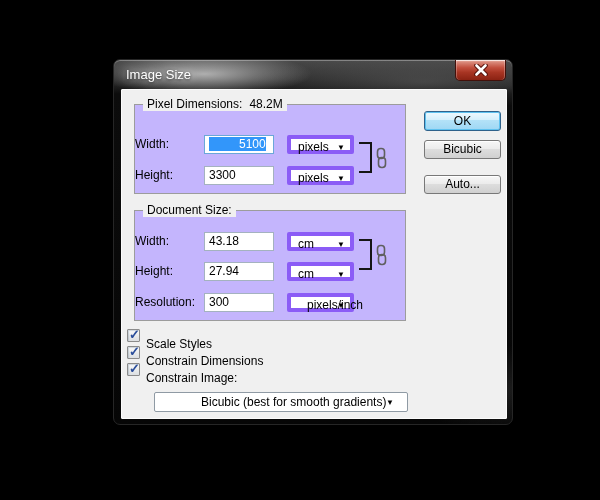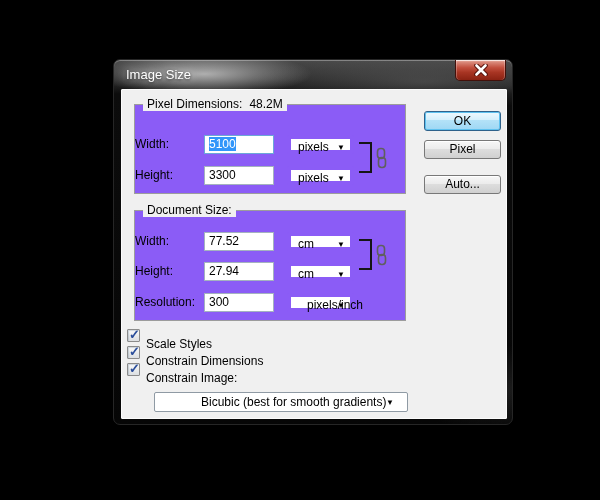--- a/index.html
+++ b/index.html
@@ -21,30 +21,30 @@
   .close-btn{position:absolute;right:6px;top:0px;width:51px;height:21px;
     border:1px solid #43100a;border-top:none;border-radius:0 0 5px 5px;box-sizing:border-box;
     background:linear-gradient(180deg,#efc0b5 0%,#da8b7c 10%,#c2503f 38%,#a83523 62%,#8a2212 100%);
     box-shadow: inset 0 1px 0 rgba(255,255,255,0.65), inset 1px 0 0 rgba(255,255,255,0.25), inset -1px 0 0 rgba(255,255,255,0.25);
     cursor:pointer;display:flex;align-items:center;justify-content:center;}
 
   
   .client{position:absolute;left:7px;top:29px;width:386px;height:330px;box-sizing:border-box;
     background:#f0f0f0;border:1px solid #fbfbfb;border-radius:1px;}
 
-  .group{position:absolute;border:1px solid #9c9c9c;background:#8b5cf6;}
+  .group{position:absolute;border:1px solid #9c9c9c;background:#c4b5fd;}
   .legend{position:absolute;top:-8px;left:8px;background:#f0f0f0;padding:0 4px;white-space:nowrap;}
   .legend .lg-val{margin-left:7px;}
 
   .fieldrow{position:absolute;left:0;height:19px;width:100%;}
   .flabel{position:absolute;left:0;top:2px;width:66px;text-align:left;}
   .textbox{position:absolute;left:69px;top:0;width:70px;height:19px;box-sizing:border-box;
     background:#fff;border:1px solid #a4b2bf;line-height:17px;padding-left:4px;}
   .textbox.focused{border-color:#6ba7d9;}
-  .sel{background:#3296fa;color:#fff;}
+  .sel{background:#3296fa;color:#fff;padding-left:30px;}
   .combo{position:absolute;left:152px;top:0;width:67px;height:19px;box-sizing:border-box;
     background:#fff;border:4px solid #8b5cf6;border-radius:2px;cursor:pointer;line-height:17px;}
   .combo .clabel{padding-left:7px;}
   .combo .arrow{position:absolute;right:5px;top:4px;font-size:8px;color:#000;line-height:10px;}
 
   .bracket{position:absolute;width:13px;height:31px;box-sizing:border-box;
     border-top:2px solid #151515;border-right:2px solid #151515;border-bottom:2px solid #151515;}
   .chain{position:absolute;}
 
   .checkrow{position:absolute;left:5px;height:14px;}
@@ -115,21 +115,21 @@
         <rect x="2.5" y="1.5" width="7" height="10" rx="3.2" fill="none" stroke="#5f5f5f" stroke-width="1.6"></rect>
         <rect x="3.5" y="10.5" width="7" height="10" rx="3.2" fill="none" stroke="#5f5f5f" stroke-width="1.6"></rect>
       </svg>
 
       <div class="group" style="left:12px;top:120px;width:270px;height:109px;">
         <div class="legend">
           <span>Document Size:</span>
         </div>
         <div class="fieldrow" style="top:21px;">
           <span class="flabel">Width:</span>
-          <div class="textbox"><span>77.52</span></div>
+          <div class="textbox"><span>43.18</span></div>
           <div class="combo">
             <span class="clabel">cm</span>
             <span class="arrow">▼</span>
           </div>
         </div>
         <div class="fieldrow" style="top:51px;">
           <span class="flabel">Height:</span>
           <div class="textbox"><span>27.94</span></div>
           <div class="combo">
             <span class="clabel">cm</span>
@@ -169,18 +169,18 @@
         </div>
         <span class="checklabel">Constrain Image:</span>
       </div>
 
       <div class="resample-combo">
         <span class="clabel">Bicubic (best for smooth gradients)</span>
         <span class="arrow">▼</span>
       </div>
 
       <div class="btn btn-ok">OK</div>
-      <div class="btn btn-std btn-cancel">Pixel</div>
+      <div class="btn btn-std btn-cancel">Bicubic</div>
       <div class="btn btn-std btn-auto">Auto...</div>
 
     </div>
   </div>
 </div>
 
 </body></html>

